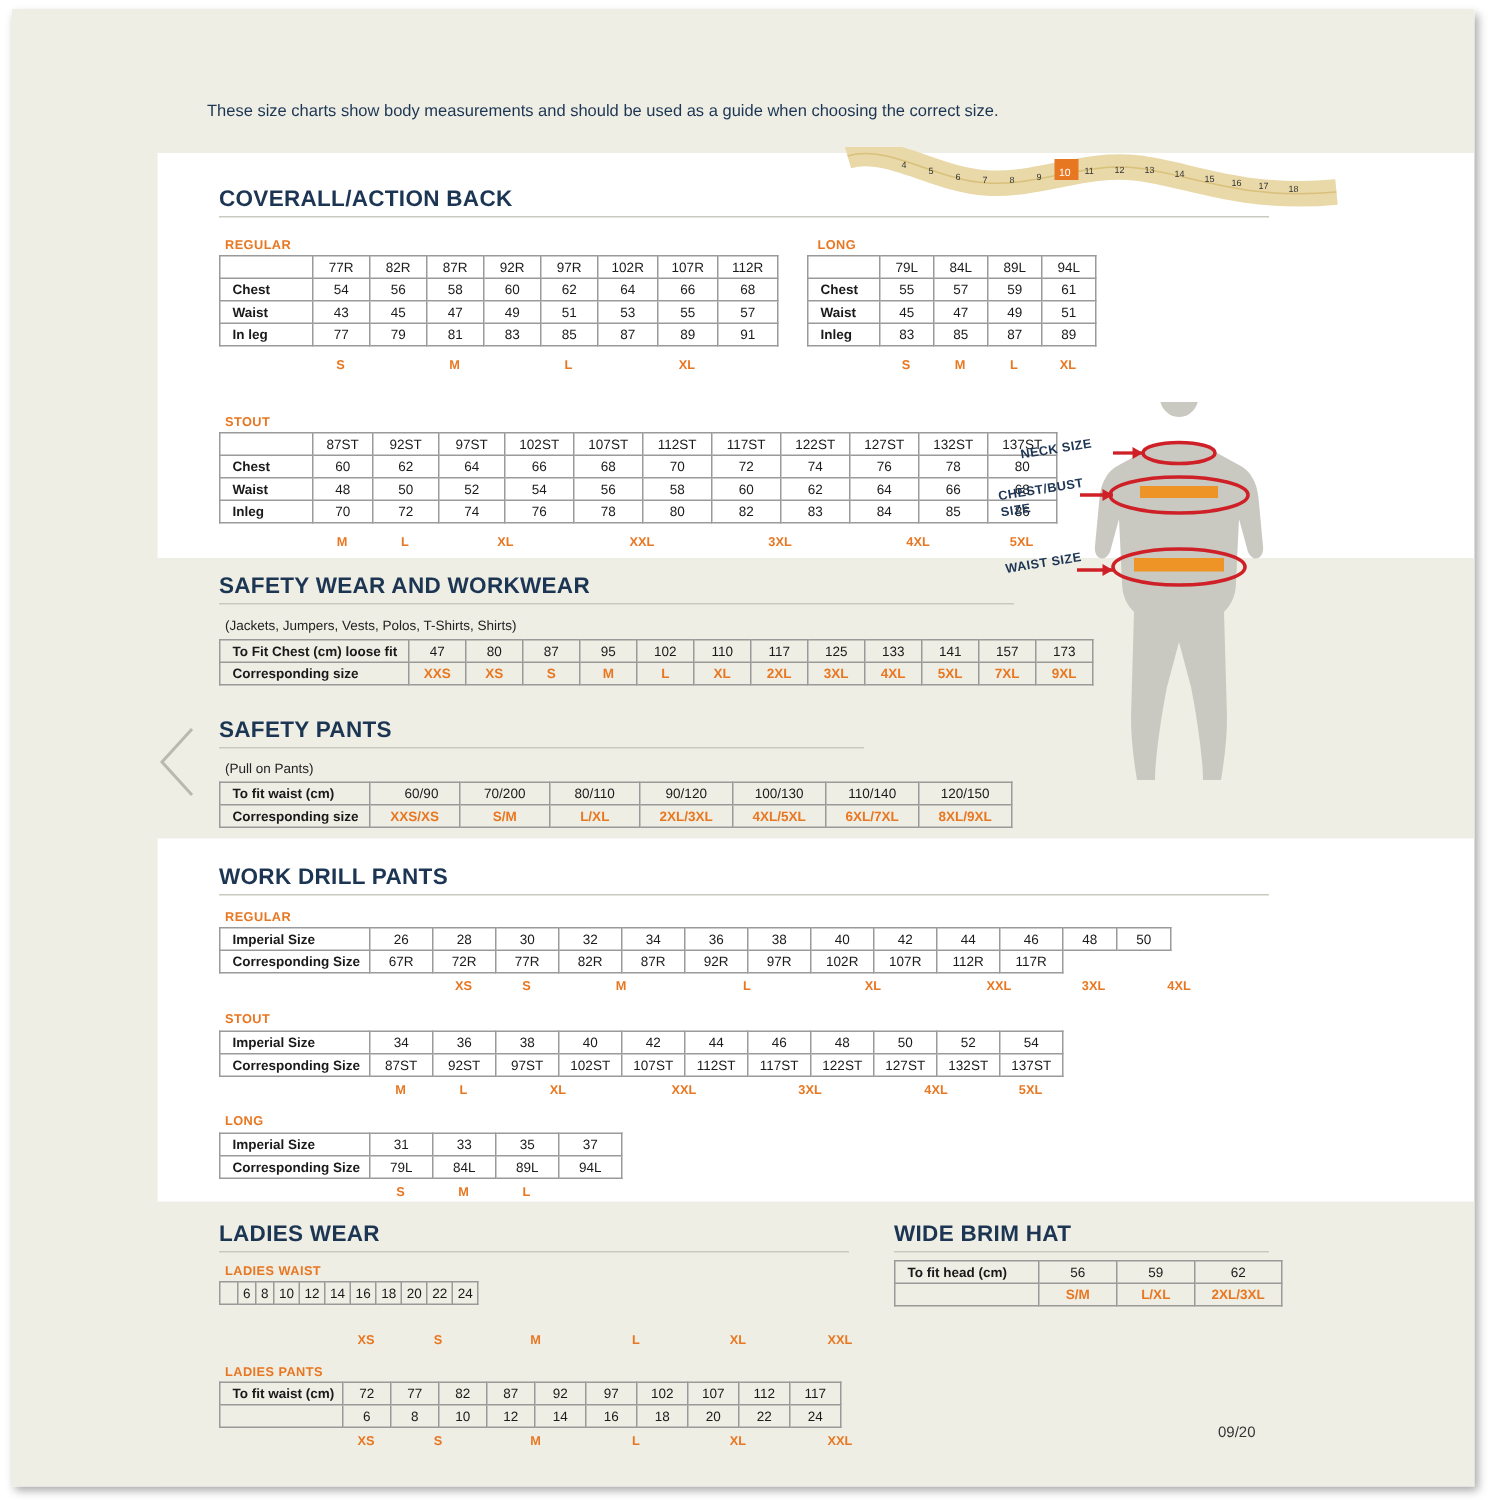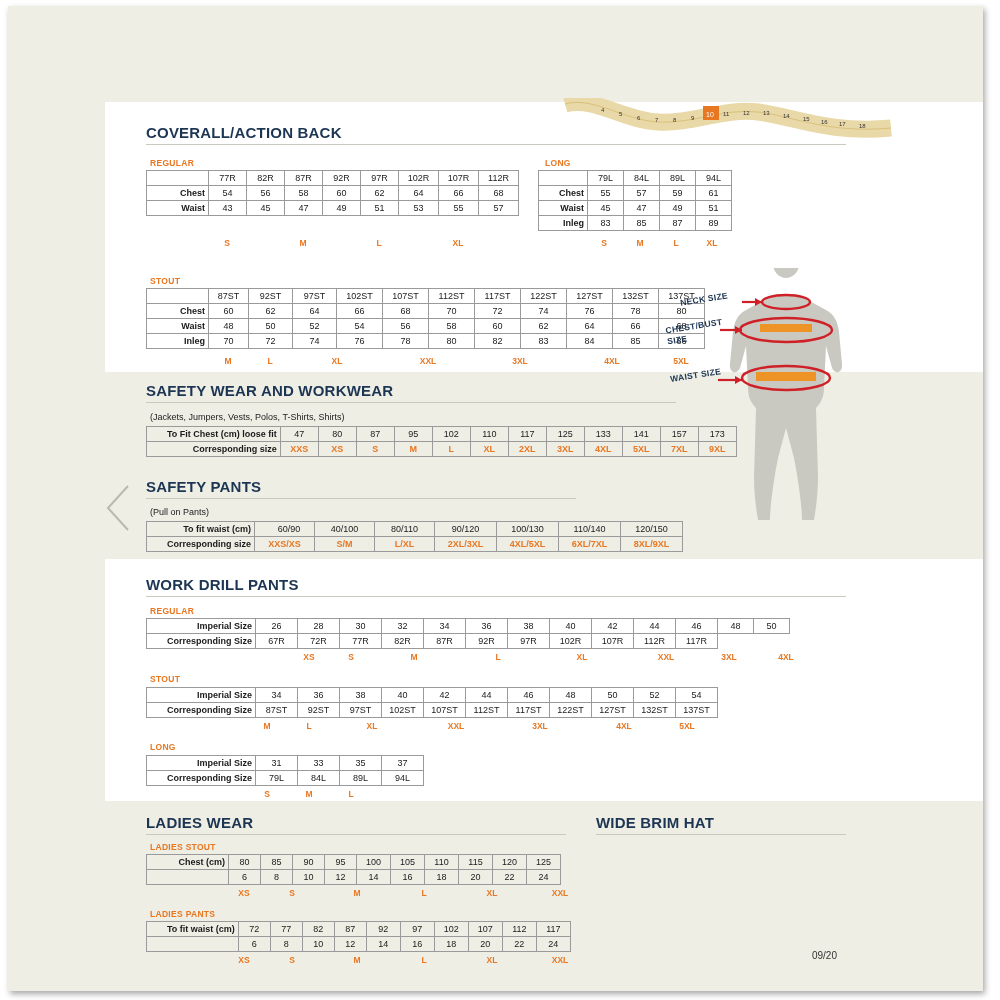--- a/index.html
+++ b/index.html
@@ -72,23 +72,23 @@
     color:#1a1a1a;
   }
   table.grid td {
     border:1px solid #9a9a9a;
     padding:1px 3px;
     text-align:center;
     height:15px;
     white-space:nowrap;
   }
   table.grid td.rowhead {
-    text-align:right;
+    text-align:left;
     font-weight:bold;
-    padding-left:20px;
+    padding-left:8px;
   }
   table.grid td.blank { border:none; }
   table.sizes {
     position:absolute;
     border-collapse:collapse;
     font-size:8.5px;
     font-weight:bold;
     color:#e87722;
   }
   table.sizes td {
@@ -128,20 +128,21 @@
 
 <div class="page">
   <div class="sheet">
     <div class="cream-header"></div>
     <div class="cream-left"></div>
     <div class="cream-band-a"></div>
     <div class="cream-band-b"></div>
 
     <div class="content">
 
+      <div class="subtitle">These size charts show body measurements and should be used as a guide when choosing the correct size.</div>
 
       <svg class="tape" viewBox="0 0 330 52">
         <path d="M2,6 C30,-2 60,22 95,24 C130,26 160,10 195,14 C230,18 265,36 328,30" stroke="#e9d9a8" stroke-width="17" fill="none"></path>
         <path d="M2,6 C30,-2 60,22 95,24 C130,26 160,10 195,14 C230,18 265,36 328,30" stroke="#caa84e" stroke-width="1" fill="none" opacity="0.5"></path>
         <g font-size="6" fill="#333" font-family="Liberation Sans, sans-serif">
           <text x="38" y="14">4</text>
             <text x="56" y="18">5</text>
             <text x="74" y="22">6</text>
           <text x="92" y="24">7</text>
             <text x="110" y="24">8</text>
@@ -192,20 +193,31 @@
           <td class="rowhead">Waist</td>
           <td>43</td>
           <td>45</td>
           <td>47</td>
           <td>49</td>
           <td>51</td>
           <td>53</td>
           <td>55</td>
           <td>57</td>
         </tr>
+        <tr>
+          <td class="rowhead">In leg</td>
+          <td>77</td>
+          <td>79</td>
+          <td>81</td>
+          <td>83</td>
+          <td>85</td>
+          <td>87</td>
+          <td>89</td>
+          <td>91</td>
+        </tr>
       </tbody>
         </table>
 
       <table class="sizes" style="left:200px; top:230px;">
         <tbody>
             <tr>
           <td style="width:38px;">S</td>
           <td style="width:38px;"></td>
           <td style="width:38px;">M</td>
           <td style="width:38px;"></td>
@@ -381,21 +393,21 @@
 
       <svg class="left-arrow" viewBox="0 0 26 48">
         <path d="M24,2 L4,24 L24,46" stroke="#b9b9ae" stroke-width="2" fill="none"></path>
       </svg>
 
       <table class="grid" style="left:138px; top:515px;">
         <tbody>
             <tr>
           <td class="rowhead" style="width:100px;">To fit waist (cm)</td>
           <td style="width:60px;padding-left:12px;">60/90</td>
-          <td style="width:60px;">40/100</td>
+          <td style="width:60px;">70/200</td>
           <td style="width:60px;">80/110</td>
           <td style="width:62px;text-align:center;">90/120</td>
           <td style="width:62px;">100/130</td>
           <td style="width:62px;">110/140</td>
           <td style="width:62px;">120/150</td>
         </tr>
         <tr>
           <td class="rowhead">Corresponding size</td>
           <td class="orange">XXS/XS</td>
           <td class="orange">S/M</td>
@@ -565,36 +577,23 @@
           <td style="width:42px;">S</td>
           <td style="width:42px;">M</td>
           <td style="width:42px;">L</td>
         </tr>
       </tbody>
         </table>
 
       <div class="section-title" style="left:138px; top:808px;">LADIES WEAR</div>
       <div class="hr-line" style="left:138px; top:828px; width:420px;"></div>
 
-      <div class="orange-label" style="left:142px; top:836px;">LADIES STOUT</div>
+      <div class="orange-label" style="left:142px; top:836px;">LADIES WAIST</div>
       <table class="grid" style="left:138px; top:848px;">
         <tbody>
-            <tr>
-          <td class="rowhead" style="width:82px;">Chest (cm)</td>
-          <td style="width:32px;">80</td>
-          <td style="width:32px;">85</td>
-          <td style="width:32px;">90</td>
-          <td style="width:32px;">95</td>
-          <td style="width:34px;">100</td>
-          <td style="width:34px;">105</td>
-          <td style="width:34px;">110</td>
-          <td style="width:34px;">115</td>
-          <td style="width:34px;">120</td>
-          <td style="width:34px;">125</td>
-        </tr>
         <tr>
           <td class="rowhead"></td>
           <td>6</td>
           <td>8</td>
           <td>10</td>
           <td>12</td>
           <td>14</td>
           <td>16</td>
           <td>18</td>
           <td>20</td>
@@ -655,18 +654,34 @@
           <td style="width:66px;">M</td>
           <td style="width:68px;">L</td>
           <td style="width:68px;">XL</td>
           <td style="width:68px;">XXL</td>
         </tr>
       </tbody>
         </table>
 
       <div class="section-title" style="left:588px; top:808px;">WIDE BRIM HAT</div>
       <div class="hr-line" style="left:588px; top:828px; width:250px;"></div>
+      <table class="grid" style="left:588px; top:834px;">
+        <tbody>
+            <tr>
+          <td class="rowhead" style="width:96px;">To fit head (cm)</td>
+          <td style="width:52px;">56</td>
+          <td style="width:52px;">59</td>
+          <td style="width:58px;">62</td>
+        </tr>
+        <tr>
+          <td class="rowhead"></td>
+          <td class="orange">S/M</td>
+          <td class="orange">L/XL</td>
+          <td class="orange">2XL/3XL</td>
+        </tr>
+      </tbody>
+        </table>
 
       <div class="footer-code">09/20</div>
 
     </div>
   </div>
 </div>
 
 </body></html>

